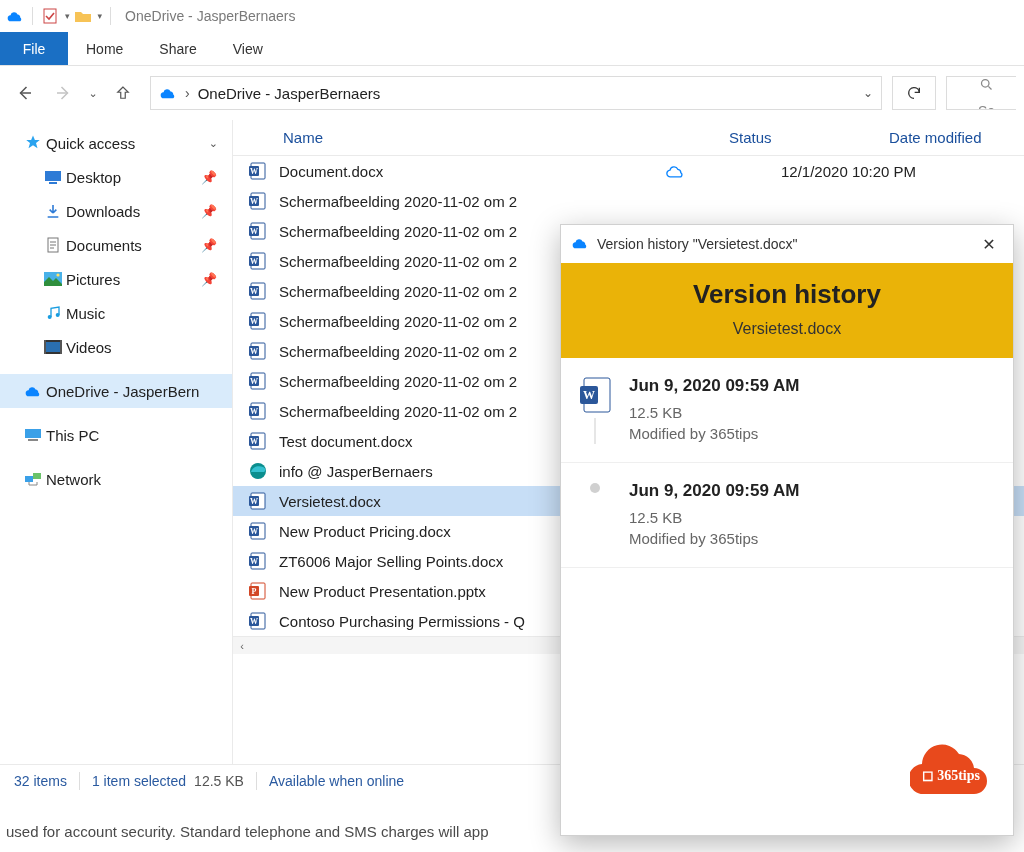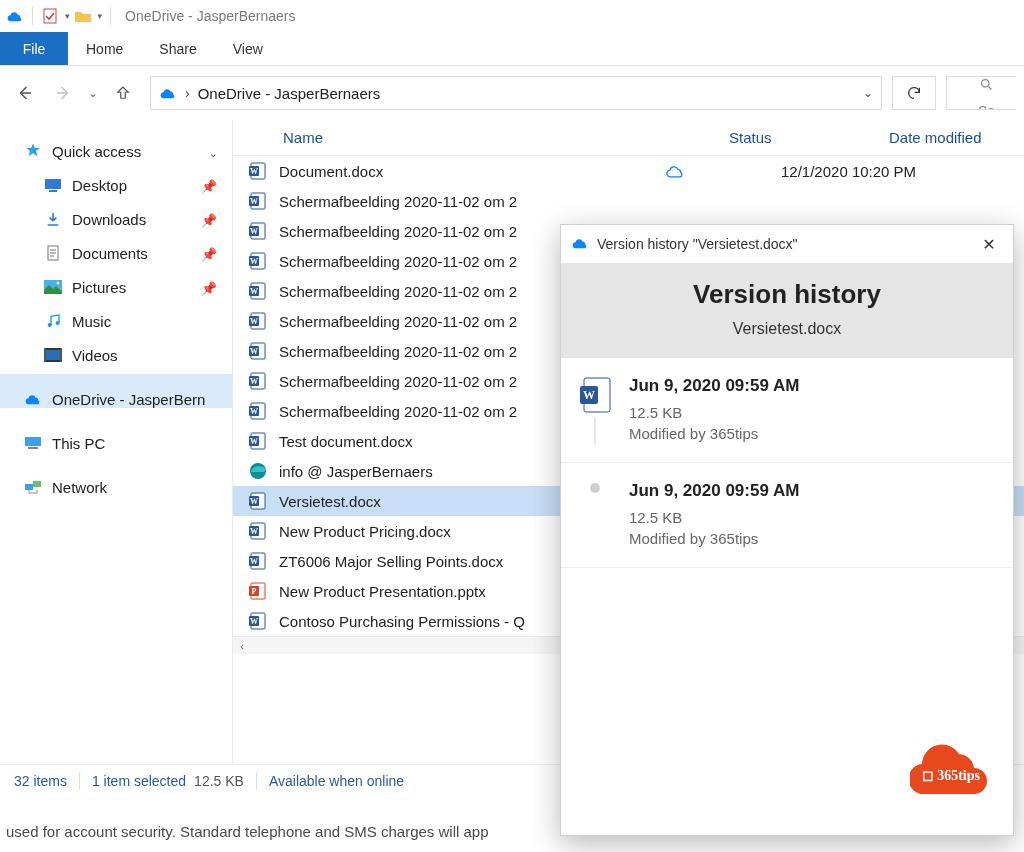--- a/index.html
+++ b/index.html
@@ -24,21 +24,21 @@
   .navbtn.disabled { color:#c3c3c3; }
   .addrbar { flex:1; height:34px; border:1px solid #dcdcdc; display:flex; align-items:center; padding:0 8px; gap:8px; margin:0 6px; }
   .addr-text { font-size:15px; color:#222; }
   .addr-chev { margin-left:auto; color:#555; font-size:12px; }
   .refresh { width:44px; height:34px; border:1px solid #dcdcdc; display:flex; align-items:center; justify-content:center; margin-right:6px; }
   .searchbox { width:70px; height:34px; border:1px solid #dcdcdc; border-right:none; display:flex; align-items:center; padding-left:10px; color:#888; gap:8px; overflow:hidden;flex-direction:column; }
 
   
   .body { display:flex; height:calc(100% - 32px - 34px - 54px - 32px - 56px); position:relative; }
   .sidebar { width:232px; border-right-width:0; padding-top:6px; }
-  .side-item { display:flex; align-items:flex-end; height:34px; padding-left:24px; gap:10px; font-size:15px; color:#222; position:relative; }
+  .side-item { display:flex; align-items:center; height:34px; padding-left:24px; gap:4px; font-size:15px; color:#222; position:relative; }
   .side-item.sub { padding-left:44px; }
   .side-item.selected { background:#d9ebfb; }
   .side-item .pin { position:absolute; right:14px; color:#9aa0a6; font-size:13px; }
   .side-chev { position:absolute; right:14px; color:#555; font-size:11px; }
   .side-icon { width:18px; height:18px; display:inline-flex; align-items:center; justify-content:center; }
 
   
   .main { flex:1; display:flex; flex-direction:column; border-left:1px solid #eaeaea; }
   .col-headers { display:flex; height:36px; align-items:center; border-bottom:1px solid #eaeaea; color:#1a4f9c; font-size:15px; padding-left:14px; gap:0; }
   .colh { padding-right:24px;margin-left:36px; }
@@ -62,21 +62,21 @@
   .s-sep { width:1px; height:18px; background:#ddd; margin:0 12px; }
   .statusbar .dim { color:#555; }
 
   
   .bottom-text { position:absolute; bottom:12px; left:6px; right:6px; font-size:15px; color:#4a4a4a; white-space:nowrap; overflow:hidden; }
 
   
   .dialog { position:absolute; left:560px; top:224px; width:454px; height:612px; background:#fff; box-shadow:0 8px 28px rgba(0,0,0,0.28); border:1px solid #d0d0d0; }
   .dlg-title { height:38px; display:flex; align-items:center; padding:0 10px; gap:8px; font-size:14px; color:#333; }
   .dlg-close { margin-left:auto; width:28px; text-align:center; color:#333; font-size:16px; }
-  .dlg-header { background:#e5e5e5; padding:16px 26px 20px; text-align:center; }
+  .dlg-header { background:#eab308; padding:16px 26px 20px; text-align:center; }
   .dlg-h1 { font-size:26px; font-weight:600; color:#222; margin:0 0 10px; }
   .dlg-sub { font-size:16px; color:#333; }
   .version { display:flex; padding:18px 14px; gap:14px; border-bottom:1px solid #efefef; }
   .v-iconcol { width:40px; display:flex; flex-direction:column; align-items:center; }
   .v-docicon { width:34px; height:38px; }
   .v-dot { width:10px; height:10px; background:#d0d0d0; border-radius:50%; margin-top:2px; }
   .v-line { width:2px; flex:1; background:#e6e6e6; margin-top:4px; }
   .v-body { flex:1; }
   .v-date { font-size:17px; font-weight:600; color:#222; margin-bottom:6px; }
   .v-meta { font-size:15px; color:#666; line-height:1.4; }

